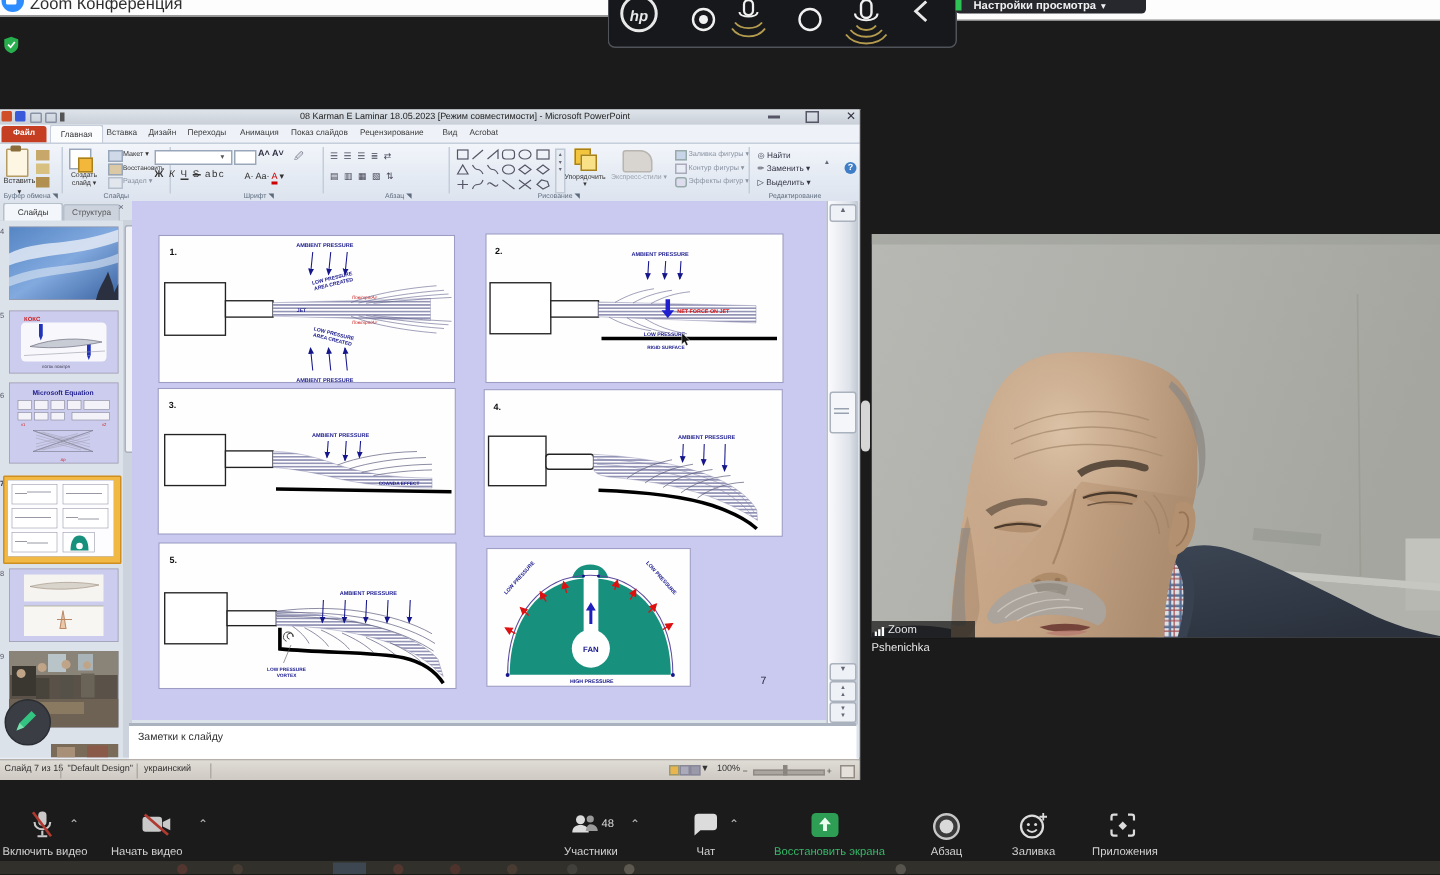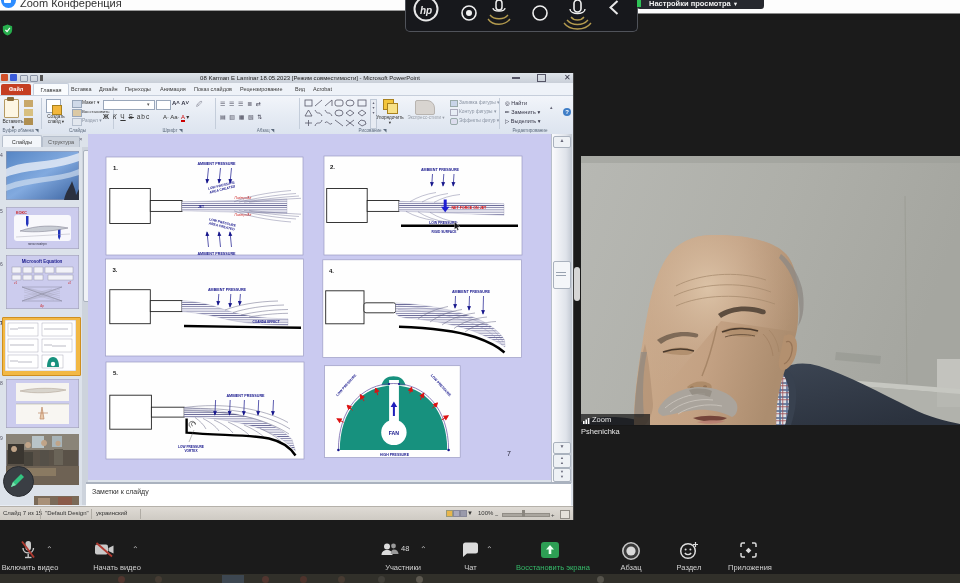--- a/index.html
+++ b/index.html
@@ -670,31 +670,31 @@
     </svg>
     <div class="abs" style="left:46px;top:25px;width:9px;height:9px;color:#b8b8b8;font-size:8px;">⌃</div>
     <div class="abs" style="left:0px;top:43px;width:60px;text-align:center;font-size:7.5px;color:#d2d2d2;">Включить видео</div>
 
     <svg class="abs" style="left:94px;top:22px;" width="22" height="16" viewBox="0 0 22 16">
       <rect x="1" y="2.5" width="13" height="10" rx="2" fill="#c9c9c9"></rect>
       <path d="M14.5 6 L19.5 3.5 L19.5 11.5 L14.5 9 Z" fill="#c9c9c9"></path>
       <line x1="2.5" y1="1" x2="18" y2="14.5" stroke="#b03a30" stroke-width="1.8"></line>
     </svg>
     <div class="abs" style="left:132px;top:25px;width:9px;height:9px;color:#b8b8b8;font-size:8px;">⌃</div>
-    <div class="abs" style="left:86px;top:43px;width:62px;text-align:center;font-size:7.5px;color:#d2d2d2;">Начать видео</div>
+    <div class="abs" style="left:74px;top:43px;width:62px;font-size:7.5px;color:#d2d2d2;">Начать видео</div>
 
     <svg class="abs" style="left:381px;top:22px;" width="18" height="16" viewBox="0 0 18 16">
       <circle cx="6" cy="4.5" r="3" fill="#dcdcdc"></circle>
       <path d="M0.5 13 C0.5 9.5 3 8 6 8 C9 8 11.5 9.5 11.5 13 Z" fill="#dcdcdc"></path>
       <circle cx="12.5" cy="4" r="2.4" fill="#9a9a9a"></circle>
       <path d="M9.5 12 C10 9 11 7.5 12.8 7.5 C15.5 7.5 17.5 9.5 17.5 12 Z" fill="#9a9a9a"></path>
     </svg>
     <div class="abs" style="left:401px;top:24px;font-size:7.5px;color:#d8d8d8;">48</div>
     <div class="abs" style="left:420px;top:25px;width:9px;height:9px;color:#b8b8b8;font-size:8px;">⌃</div>
-    <div class="abs" style="left:361px;top:43px;width:60px;text-align:right;font-size:7.5px;color:#d2d2d2;">Участники</div>
+    <div class="abs" style="left:376px;top:43px;width:60px;text-align:left;font-size:7.5px;color:#d2d2d2;">Участники</div>
 
     <svg class="abs" style="left:462px;top:22px;" width="17" height="16" viewBox="0 0 17 16">
       <path d="M1 3 a2.5 2.5 0 0 1 2.5 -2.5 L13.5 0.5 A2.5 2.5 0 0 1 16 3 L16 9 A2.5 2.5 0 0 1 13.5 11.5 L5 11.5 L1 15 Z" fill="#dcdcdc"></path>
     </svg>
     <div class="abs" style="left:486px;top:25px;width:9px;height:9px;color:#b8b8b8;font-size:8px;">⌃</div>
     <div class="abs" style="left:448px;top:43px;width:45px;text-align:center;font-size:7.5px;color:#d2d2d2;">Чат</div>
 
     <div class="abs" style="left:541px;top:22px;width:18px;height:16px;background:#2d9e54;border-radius:3px;"></div>
     <svg class="abs" style="left:541px;top:22px;" width="18" height="16" viewBox="0 0 18 16">
       <path d="M9 3 L13 7.5 L10.3 7.5 L10.3 12 L7.7 12 L7.7 7.5 L5 7.5 Z" fill="#eafff2"></path>
@@ -707,21 +707,21 @@
     </svg>
     <div class="abs" style="left:608px;top:43px;width:46px;text-align:center;font-size:7.5px;color:#d2d2d2;">Абзац</div>
 
     <svg class="abs" style="left:679px;top:21px;" width="20" height="19" viewBox="0 0 20 19">
       <circle cx="9" cy="10" r="7.3" fill="none" stroke="#dcdcdc" stroke-width="1.5"></circle>
       <circle cx="6.6" cy="8.6" r="1" fill="#dcdcdc"></circle>
       <circle cx="11.4" cy="8.6" r="1" fill="#dcdcdc"></circle>
       <path d="M5.8 12 C7.5 14.2 10.5 14.2 12.2 12" fill="none" stroke="#dcdcdc" stroke-width="1.3"></path>
       <path d="M16.5 1 L16.5 6 M14 3.5 L19 3.5" stroke="#dcdcdc" stroke-width="1.2"></path>
     </svg>
-    <div class="abs" style="left:664px;top:43px;width:50px;text-align:center;font-size:7.5px;color:#d2d2d2;">Раздел</div>
+    <div class="abs" style="left:664px;top:43px;width:50px;text-align:center;font-size:7.5px;color:#d2d2d2;">Заливка</div>
 
     <svg class="abs" style="left:740px;top:22px;" width="17" height="16" viewBox="0 0 17 16">
       <g stroke="#dcdcdc" stroke-width="1.5" fill="none">
         <path d="M1 5 L1 2.5 A1.5 1.5 0 0 1 2.5 1 L5 1"></path>
         <path d="M12 1 L14.5 1 A1.5 1.5 0 0 1 16 2.5 L16 5"></path>
         <path d="M16 11 L16 13.5 A1.5 1.5 0 0 1 14.5 15 L12 15"></path>
         <path d="M5 15 L2.5 15 A1.5 1.5 0 0 1 1 13.5 L1 11"></path>
       </g>
       <rect x="6.5" y="6.5" width="4" height="4" fill="#dcdcdc" transform="rotate(45 8.5 8.5)"></rect>
     </svg>

